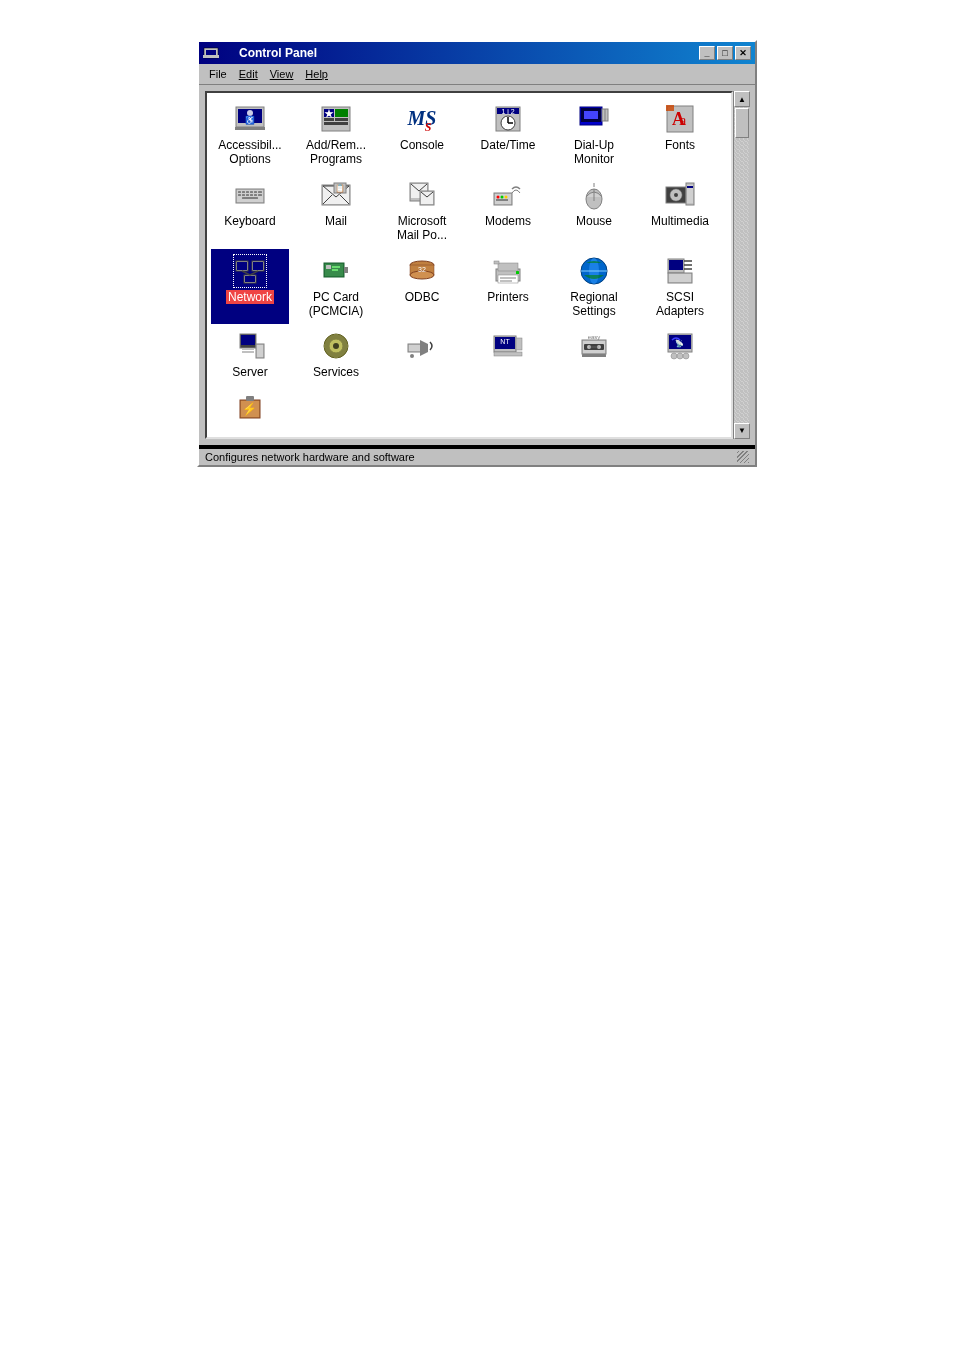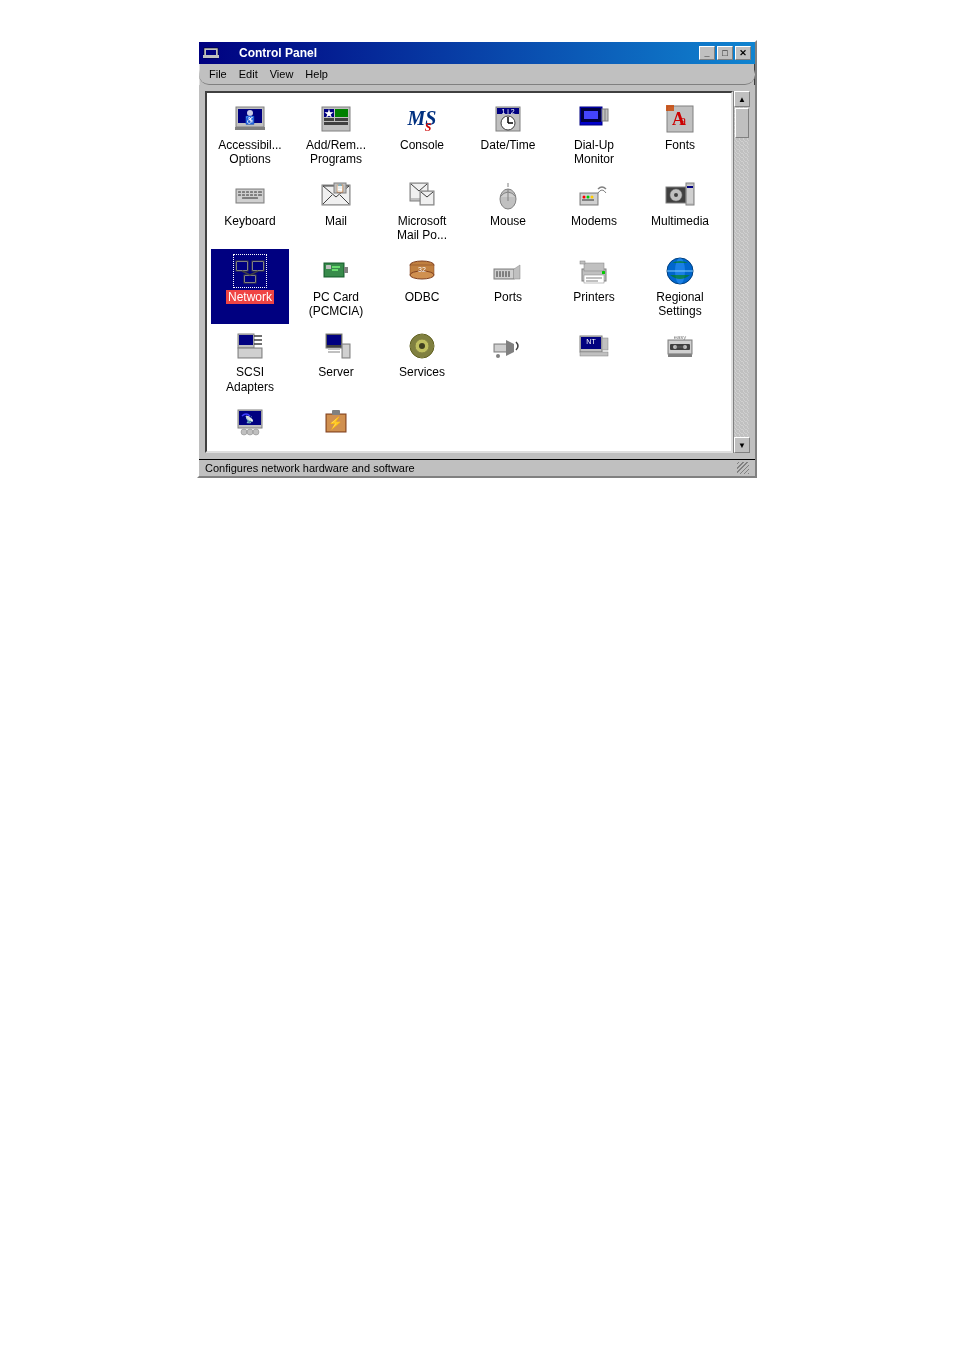--- a/index.html
+++ b/index.html
@@ -62,26 +62,26 @@
       font-weight: bold;
     }
 
     
     .menu-bar {
       background: #c0c0c0;
       display: flex;
       gap: 0;
       padding: 2px 4px;
       border-bottom: 1px solid #808080;
-      border-radius: 10px;
     }
     .menu-item {
       padding: 2px 6px;
       font-size: 11px;
       cursor: pointer;
+      text-decoration: underline;
     }
     .menu-item:first-child { text-decoration: none; }
 
     
     .content-area {
       background: #c0c0c0;
       padding: 6px;
       display: flex;
       gap: 0;
     }
@@ -169,21 +169,21 @@
       background: #c0c0c0;
       border: 1px solid #ffffff;
       border-bottom-color: #808080;
       border-right-color: #808080;
       margin: 1px;
     }
 
     
     .status-bar {
       background: #c0c0c0;
-      border-top: 1px solid #000000;
+      border-top: 4px solid #000000;
       padding: 2px 6px;
       font-size: 11px;
       display: flex;
       justify-content: space-between;
       align-items: center;
       text-align: right;
     }
     .status-grip {
       width: 12px;
       height: 12px;
@@ -366,48 +366,48 @@
             <line x1="15" y1="13" x2="21" y2="18" stroke="#404040" stroke-width="1"></line>
             <line x1="27" y1="13" x2="21" y2="18" stroke="#404040" stroke-width="1"></line>
           </svg>
         </div>
         <div class="icon-label">Microsoft<br>Mail Po...</div>
       </div>
 
       <div class="icon-item">
         <div class="icon-img">
           <svg width="32" height="32" viewBox="0 0 32 32">
-            <ellipse cx="16" cy="20" rx="8" ry="10" fill="#c0c0c0" stroke="#808080" stroke-width="1"></ellipse>
-            <path d="M8 18 Q16 8 24 18" fill="#d0d0d0" stroke="#808080" stroke-width="1"></path>
-            <line x1="16" y1="10" x2="16" y2="22" stroke="#808080" stroke-width="1"></line>
-            <line x1="16" y1="8" x2="16" y2="4" stroke="#808080" stroke-width="1"></line>
-          </svg>
-        </div>
-        <div class="icon-label">Mouse</div>
-      </div>
-
-      <div class="icon-item">
-        <div class="icon-img">
-          <svg width="32" height="32" viewBox="0 0 32 32">
             <rect x="2" y="14" width="18" height="12" fill="#c0c0c0" stroke="#808080" stroke-width="1"></rect>
             <rect x="3" y="15" width="16" height="10" fill="#d0d0d0"></rect>
             <circle cx="6" cy="18" r="1.5" fill="#ff0000"></circle>
             <circle cx="10" cy="18" r="1.5" fill="#00cc00"></circle>
             <circle cx="14" cy="18" r="1.5" fill="#ffcc00"></circle>
             <rect x="4" y="20" width="12" height="2" fill="#808080"></rect>
             <path d="M20 10 Q24 6 28 10" fill="none" stroke="#808080" stroke-width="1.5"></path>
             <path d="M20 14 Q24 8 28 14" fill="none" stroke="#808080" stroke-width="1"></path>
           </svg>
         </div>
         <div class="icon-label">Modems</div>
       </div>
 
       <div class="icon-item">
         <div class="icon-img">
           <svg width="32" height="32" viewBox="0 0 32 32">
+            <ellipse cx="16" cy="20" rx="8" ry="10" fill="#c0c0c0" stroke="#808080" stroke-width="1"></ellipse>
+            <path d="M8 18 Q16 8 24 18" fill="#d0d0d0" stroke="#808080" stroke-width="1"></path>
+            <line x1="16" y1="10" x2="16" y2="22" stroke="#808080" stroke-width="1"></line>
+            <line x1="16" y1="8" x2="16" y2="4" stroke="#808080" stroke-width="1"></line>
+          </svg>
+        </div>
+        <div class="icon-label">Mouse</div>
+      </div>
+
+      <div class="icon-item">
+        <div class="icon-img">
+          <svg width="32" height="32" viewBox="0 0 32 32">
             <rect x="2" y="8" width="20" height="16" fill="#404040" stroke="#808080" stroke-width="1"></rect>
             <circle cx="12" cy="16" r="6" fill="#c0c0c0" stroke="#808080" stroke-width="0.5"></circle>
             <circle cx="12" cy="16" r="2" fill="#404040"></circle>
             <rect x="22" y="4" width="8" height="22" fill="#c0c0c0" stroke="#808080" stroke-width="1"></rect>
             <rect x="23" y="6" width="6" height="18" fill="#d0d0d0"></rect>
             <rect x="23" y="7" width="6" height="2" fill="#000080"></rect>
           </svg>
         </div>
         <div class="icon-label">Multimedia</div>
       </div>
@@ -447,35 +447,20 @@
           <svg width="32" height="32" viewBox="0 0 32 32">
             <ellipse cx="16" cy="10" rx="12" ry="4" fill="#c08040" stroke="#804020" stroke-width="1"></ellipse>
             <rect x="4" y="10" width="24" height="10" fill="#c08040" stroke="#804020" stroke-width="0.5"></rect>
             <ellipse cx="16" cy="20" rx="12" ry="4" fill="#d09050" stroke="#804020" stroke-width="1"></ellipse>
             <text x="16" y="17" text-anchor="middle" font-size="7" fill="#ffffff">32</text>
           </svg>
         </div>
         <div class="icon-label">ODBC</div>
       </div>
 
-      <div class="icon-item">
-        <div class="icon-img">
-          <svg width="32" height="32" viewBox="0 0 32 32">
-            <rect x="2" y="14" width="20" height="10" fill="#c0c0c0" stroke="#808080" stroke-width="1"></rect>
-            <rect x="3" y="15" width="18" height="8" fill="#d0d0d0"></rect>
-            <rect x="4" y="16" width="2" height="6" fill="#808080" rx="0.5"></rect>
-            <rect x="7" y="16" width="2" height="6" fill="#808080" rx="0.5"></rect>
-            <rect x="10" y="16" width="2" height="6" fill="#808080" rx="0.5"></rect>
-            <rect x="13" y="16" width="2" height="6" fill="#808080" rx="0.5"></rect>
-            <rect x="16" y="16" width="2" height="6" fill="#808080" rx="0.5"></rect>
-            <path d="M22 14 L28 10 L28 24 L22 24" fill="#c0c0c0" stroke="#808080" stroke-width="0.5"></path>
-          </svg>
-        </div>
-        <div class="icon-label">Ports</div>
-      </div>
 
       <div class="icon-item">
         <div class="icon-img">
           <svg width="32" height="32" viewBox="0 0 32 32">
             <rect x="4" y="14" width="24" height="12" fill="#c0c0c0" stroke="#808080" stroke-width="1"></rect>
             <rect x="6" y="8" width="20" height="8" fill="#c0c0c0" stroke="#808080" stroke-width="0.5"></rect>
             <rect x="6" y="20" width="20" height="8" fill="#ffffff" stroke="#808080" stroke-width="0.5"></rect>
             <rect x="8" y="22" width="16" height="2" fill="#c0c0c0"></rect>
             <rect x="8" y="25" width="12" height="2" fill="#c0c0c0"></rect>
             <rect x="24" y="16" width="3" height="3" fill="#00cc00" rx="0.5"></rect>

